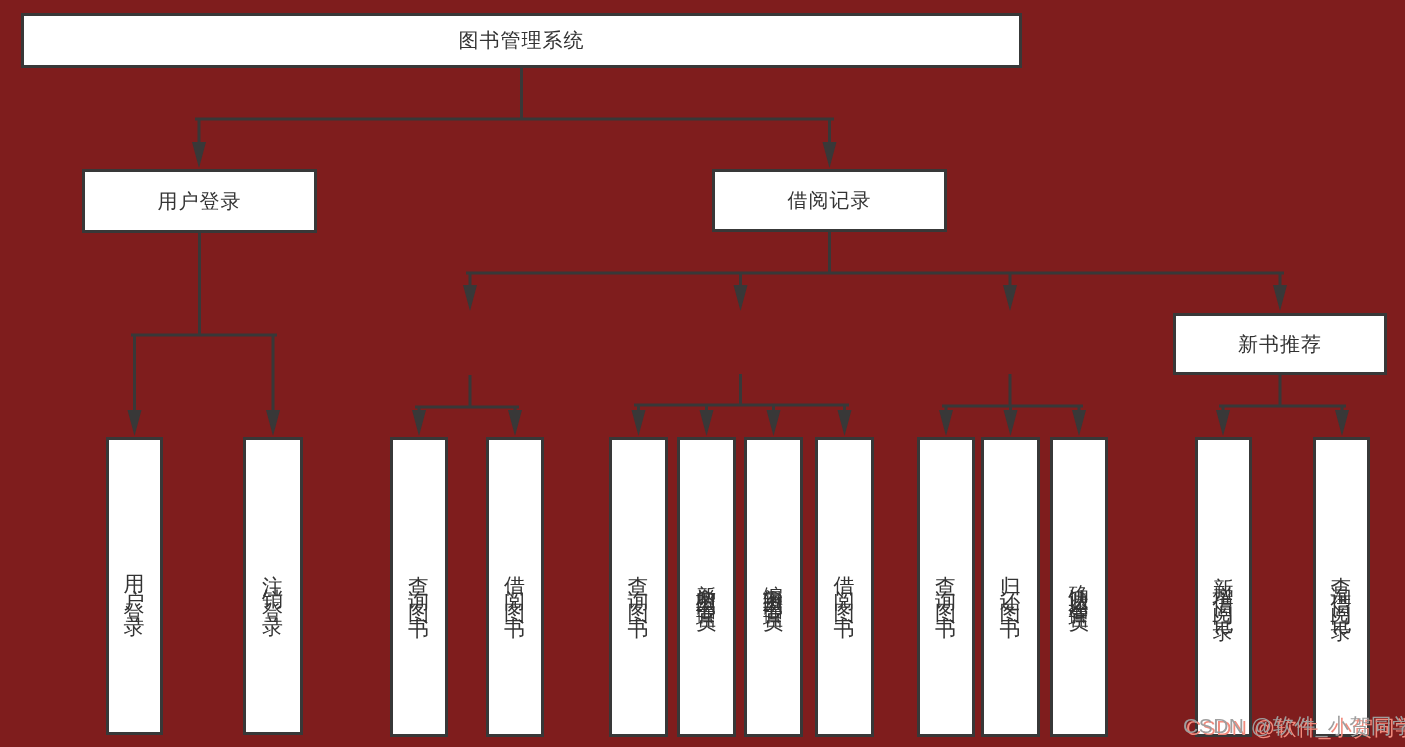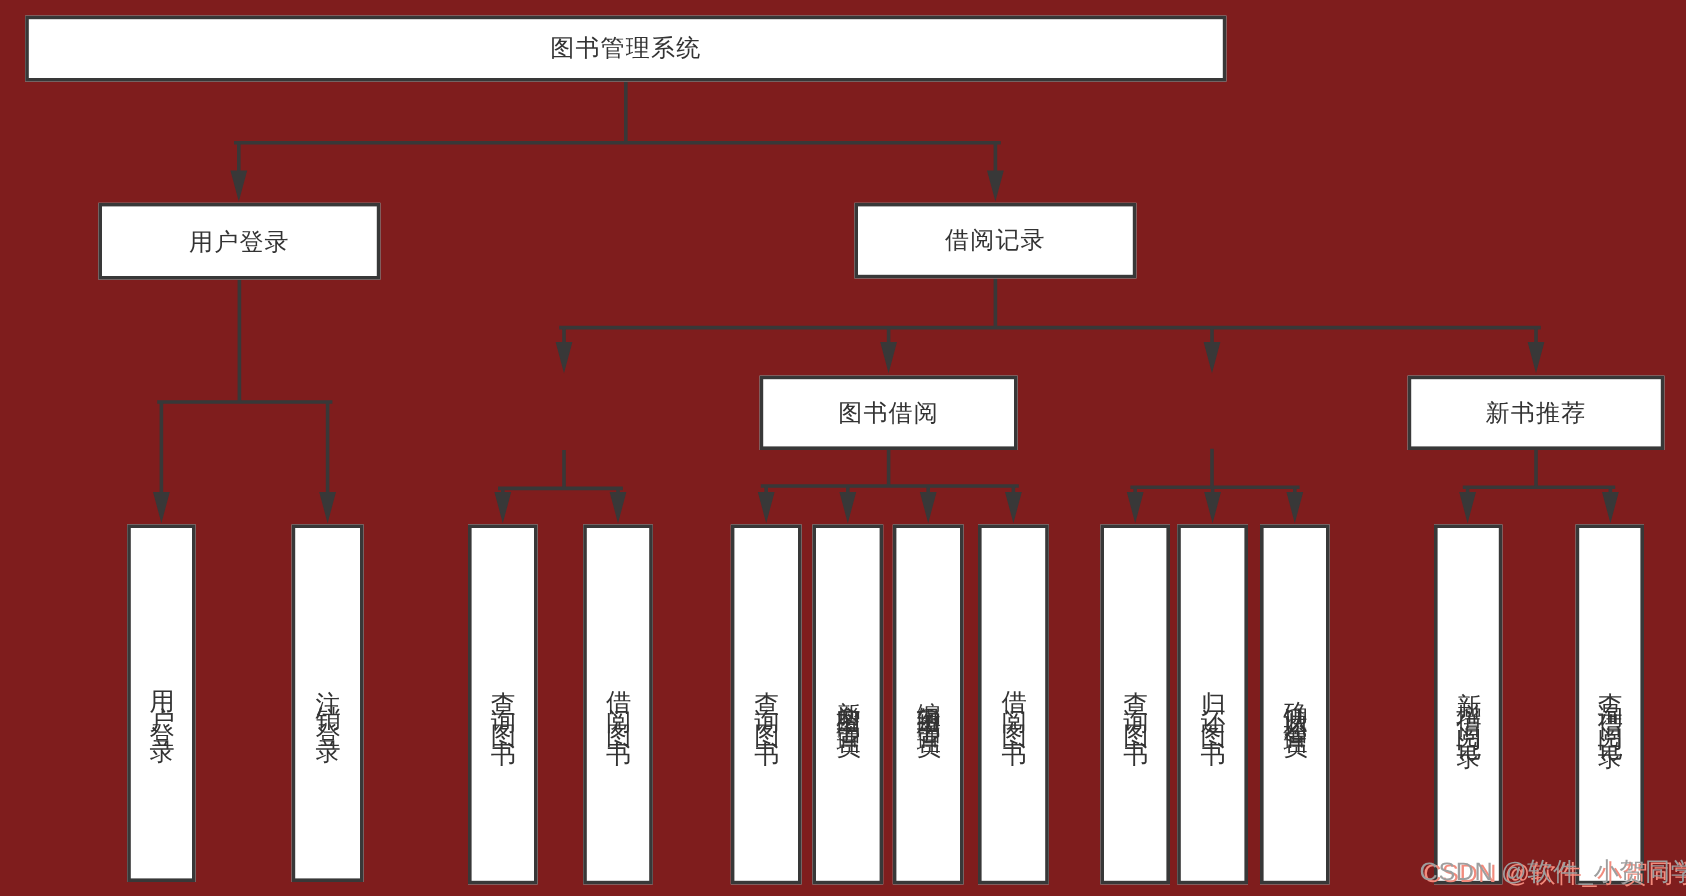--- a/index.html
+++ b/index.html
@@ -86,23 +86,20 @@
     <span>图书管理系统</span>
   </div>
 
   <div class="node h" style="left:82px;top:169px;width:235px;height:64px">
     <span>用户登录</span>
   </div>
   <div class="node h" style="left:712px;top:169px;width:235px;height:63px">
     <span>借阅记录</span>
   </div>
 
-  <div class="node h" style="left:633px;top:313px;width:215px;height:62px">
-    <span>图书借阅</span>
-  </div>
   <div class="node h" style="left:1173px;top:313px;width:214px;height:62px">
     <span>新书推荐</span>
   </div>
 
   <div class="node v v4" style="left:106px;top:437px;width:57px;height:298px">
     <span>用户登录</span>
   </div>
   <div class="node v v4" style="left:243px;top:437px;width:60px;height:298px">
     <span>注销登录</span>
   </div>

